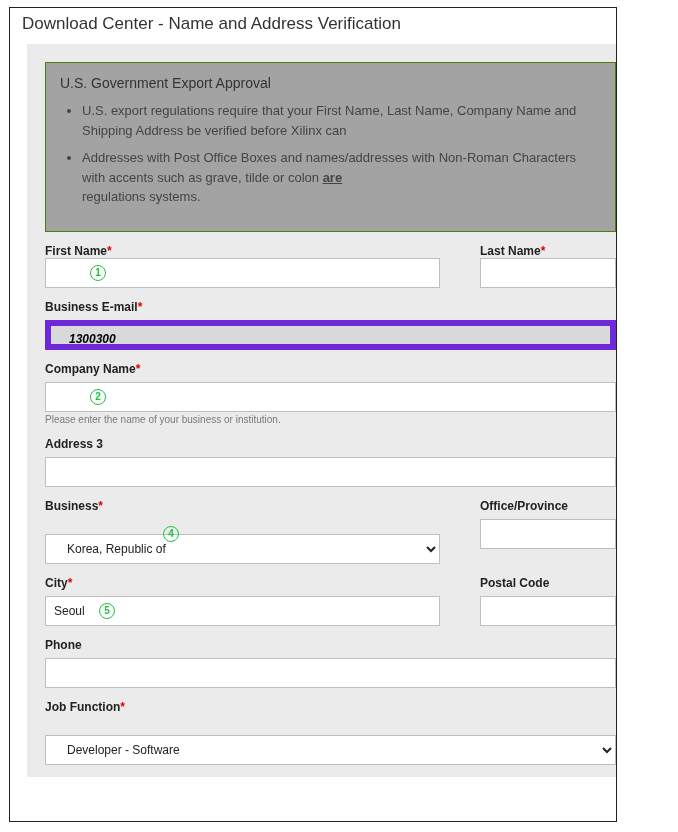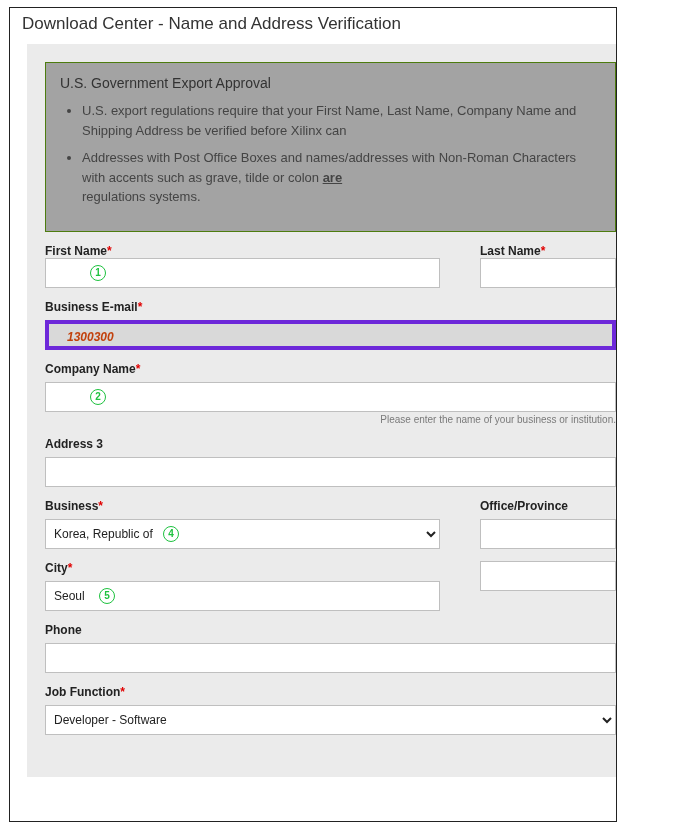--- a/index.html
+++ b/index.html
@@ -31,29 +31,29 @@
   .form-row { display:flex; gap:40px; }
   .field-wrap { margin-top:12px; }
   .label { font-size:12px; font-weight:600; color:#222; display:block; margin-bottom:6px; }
   .required { color:#e00000; font-weight:bold; }
   .inline-lbl { display:inline; }
 
   input.txt, select.sel {
     width:100%; height:30px; border:1px solid #bfbfbf; background:#fff;
     padding:4px 8px; font-size:12px; color:#222;
   }
-  select.sel { padding:4px 4px; }
+  select.sel { padding:4px 17px;margin-top:15px; }
   .leftcol { flex:0 0 395px; }
   .rightcol { flex:1; }
 
   .readonly-box {
-    width:100%; height:30px; border:4px solid #6d28d9; background:#d9d9d9;
-    padding:6px 18px; font-size:12px; font-style:italic; color:#c2410c; font-weight:600;
+    width:100%; height:30px; border:6px solid #6d28d9; background:#d9d9d9;
+    padding:6px 18px; font-size:12px; font-style:italic; color:#000000; font-weight:600;
   }
-  .hint { font-size:10px; color:#7a7a7a; margin-top:2px;text-align:right; }
+  .hint { font-size:10px; color:#7a7a7a; margin-top:2px; }
 
   .fullw { margin-right:0; }
 
   
   .badge {
     width:16px; height:16px; border:1.5px solid #1ec23f; border-radius:50%;
     color:#1ec23f; font-size:10px; line-height:13px; text-align:center;
     display:inline-block; font-weight:bold;
   }
   .badge-wrapper { position:relative; }
@@ -147,20 +147,21 @@
           <div class="field-wrap">
             <span class="label"><span>City</span><span class="required">*</span></span>
             <div class="badge-wrapper">
               <input class="txt" type="text" value="Seoul" style="">
               <span class="badge badge-abs" style="left:54px; top:7px;">5</span>
             </div>
           </div>
         </div>
         <div class="rightcol">
           <div class="field-wrap">
+            <span class="label">Postal Code</span>
             <input class="txt" type="text" value="" style="">
           </div>
         </div>
       </div>
 
       <div class="field-wrap fullw">
         <span class="label">Phone</span>
         <input class="txt" type="text" value="" style="">
       </div>
 

